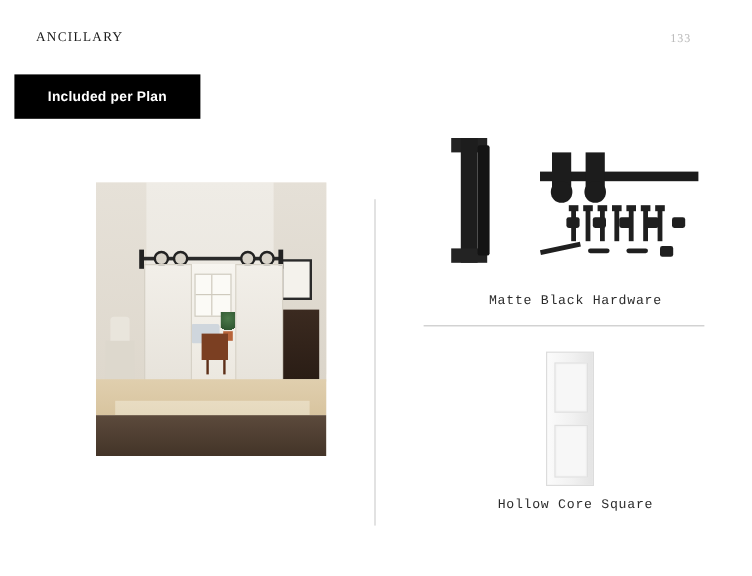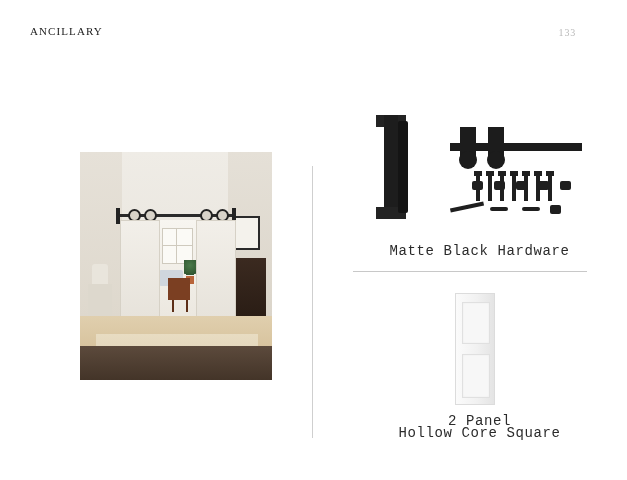--- a/index.html
+++ b/index.html
@@ -219,21 +219,21 @@
     transform: rotate(-12deg);
   }
   .hw-screw {
     position: absolute; width: 18px; height: 4px; background: #1f1f1f; border-radius: 2px;
   }
 
   .caption {
     position: absolute;
     text-align: center;
     font-family: "Liberation Mono", monospace;
-    font-size: 14px;
+    font-size: 11px;
     letter-spacing: 0.6px;
     color: #2b2b2b;
     line-height: 12px;
   }
   #hardware-caption { left: 372px; top: 245px; width: 215px; }
 
   .h-divider {
     position: absolute;
     left: 353px;
     top: 271px;
@@ -265,20 +265,23 @@
   #door-caption { left: 372px; top: 415px; width: 215px; }
 </style>
 </head>
 <body>
 
 <div class="page">
 
   <div class="header-label">ANCILLARY</div>
   <div class="page-number">133</div>
 
+  <div class="badge">
+    <span>Included per Plan</span>
+  </div>
 
   <div class="photo">
     <div class="ph-wall"></div>
     <div class="ph-wall-l"></div>
     <div class="ph-wall-r"></div>
     <div class="ph-open"></div>
     <div class="ph-window"></div>
     <div class="ph-sofa"></div>
     <div class="ph-plant"></div>
     <div class="ph-pot"></div>
@@ -354,17 +357,16 @@
   <div class="caption" id="hardware-caption">Matte Black Hardware</div>
 
   <div class="h-divider"></div>
 
   <div class="door">
     <div class="door-panel top"></div>
     <div class="door-panel bottom"></div>
   </div>
 
   <div class="caption" id="door-caption">
-    <div>2 Panel</div>
     <div>Hollow Core Square</div>
   </div>
 
 </div>
 
 </body></html>

